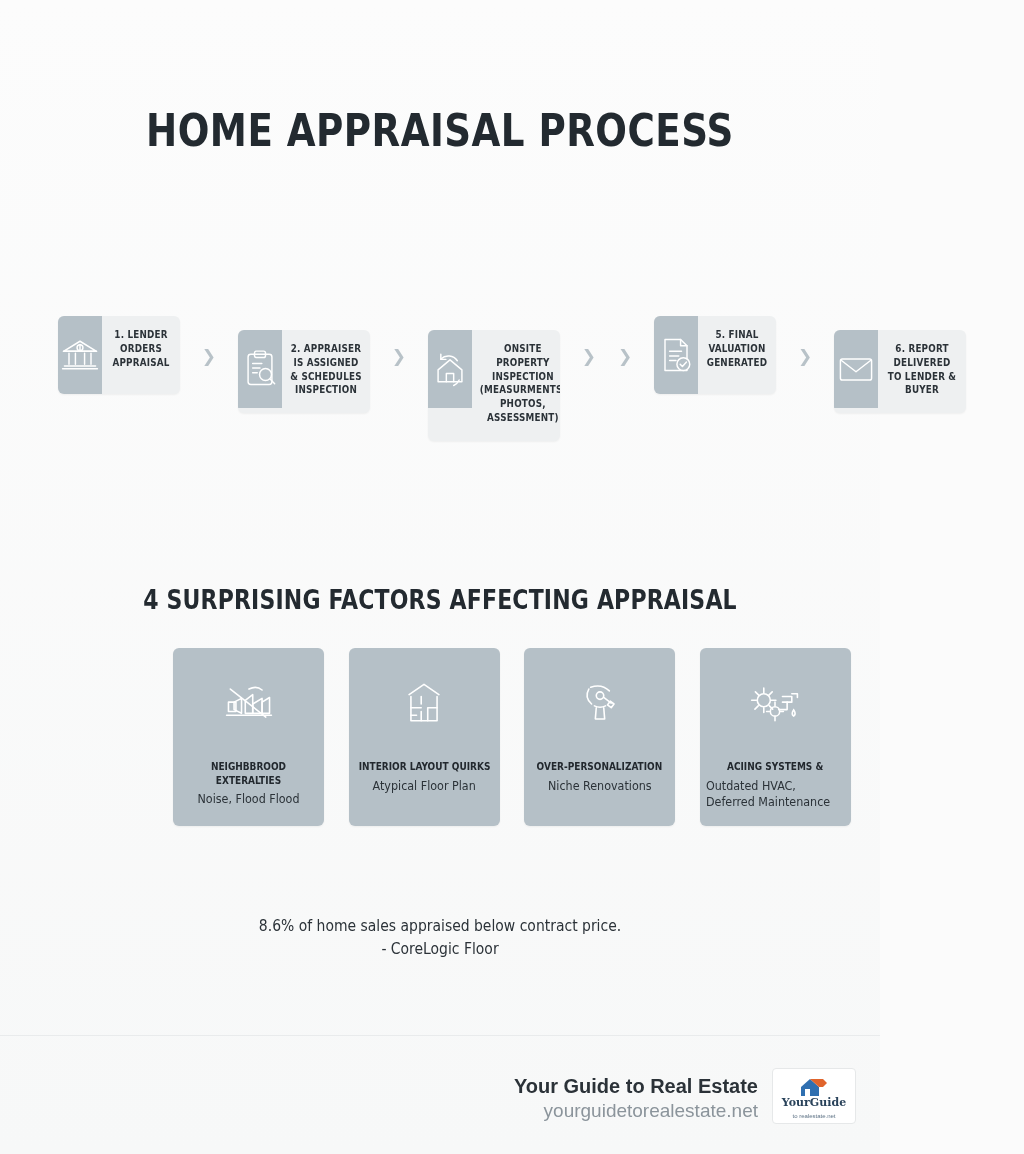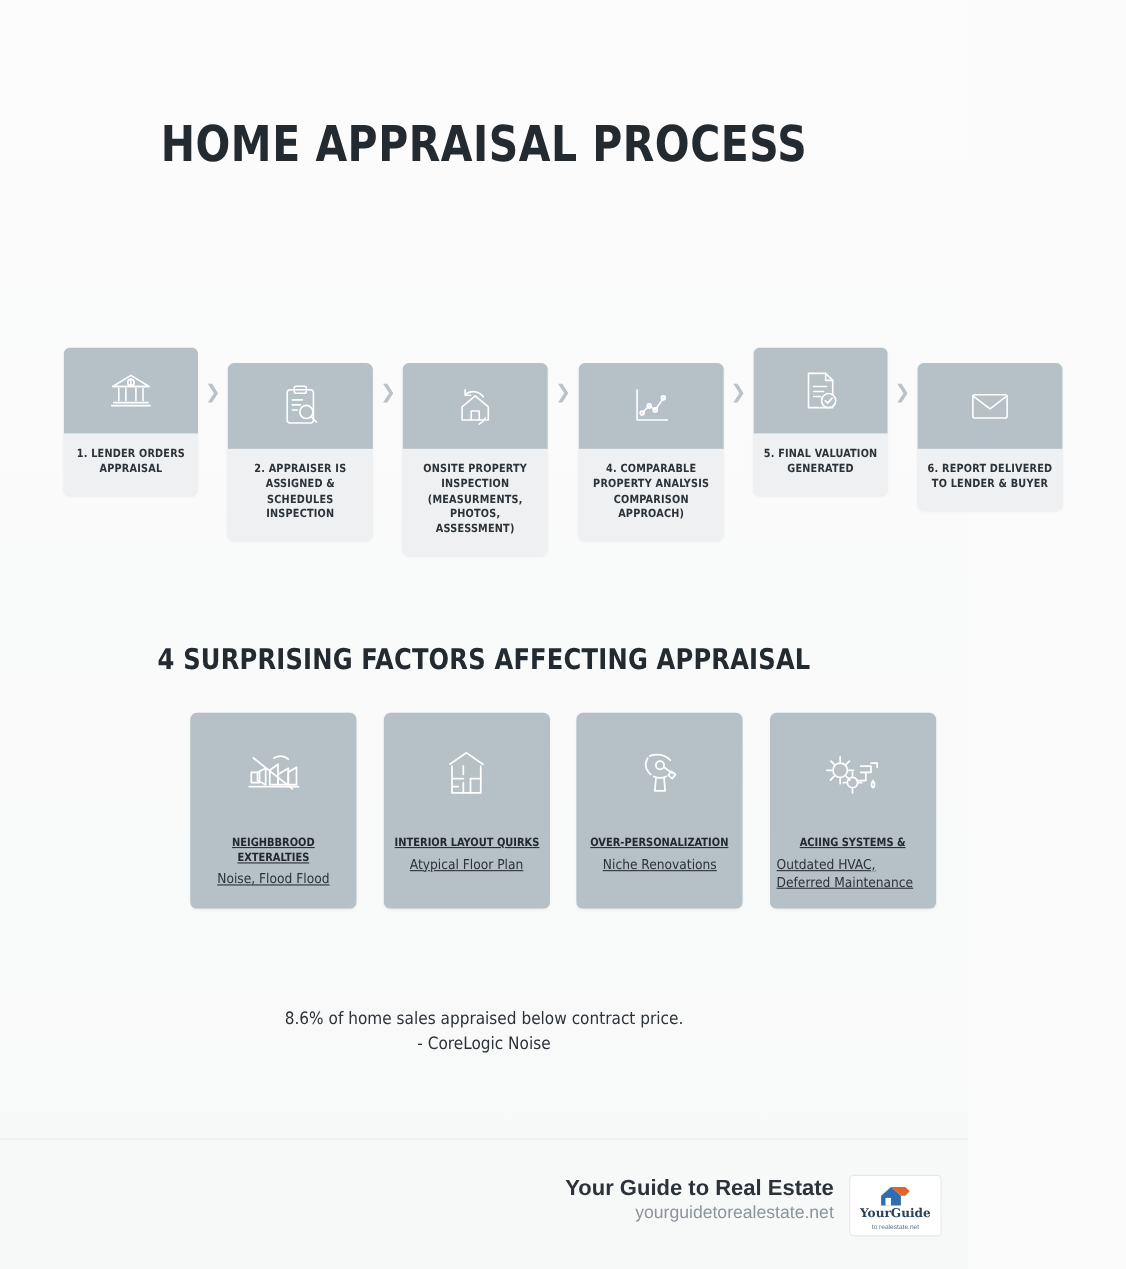--- a/index.html
+++ b/index.html
@@ -43,21 +43,21 @@
     top: 316px;
     left: 58px;
     width: 908px;
     display: flex;
     align-items: flex-start;
     justify-content: space-between;
   }
   .step {
     width: 122px;
     display: flex;
-    flex-direction: column;
+    flex-direction: row;
     align-items: stretch;
     border-radius: 6px;
     overflow: hidden;
     background: #eef0f1;
     box-shadow: 0 1px 2px rgba(0,0,0,0.05);
   }
   .step-icon {
     height: 78px;
     background: #b5c0c7;
     display: flex;
@@ -123,21 +123,20 @@
   .factor {
     width: 151px;
     height: 178px;
     background: #b5c0c7;
     border-radius: 6px;
     display: flex;
     flex-direction: column;
     align-items: center;
     justify-content: flex-start;
     box-shadow: 0 1px 2px rgba(0,0,0,0.05);
-    text-decoration: underline;
   }
   .factor-icon {
     height: 112px;
     display: flex;
     align-items: center;
     justify-content: center;
   }
   .factor-icon svg {
     width: 56px;
     height: 52px;
@@ -188,34 +187,34 @@
     left: 0;
     width: 100%;
     height: 1px;
     background: #e9ebec;
   }
   .footer {
     position: absolute;
     bottom: 30px;
     right: 24px;
     display: flex;
-    align-items: flex-start;
+    align-items: flex-end;
     gap: 14px;
   }
   .footer-text {
     text-align: right;
   }
   .footer-name {
     font-size: 20px;
     font-weight: bold;
     color: #2b3238;
     line-height: 1.25;
   }
   .footer-url {
-    font-size: 16px;
+    font-size: 19px;
     color: #8b949b;
     line-height: 1.3;
   }
   .footer-logo {
     width: 82px;
     height: 54px;
     background: #ffffff;
     border: 1px solid #e6e8e9;
     border-radius: 4px;
     display: flex;
@@ -298,33 +297,20 @@
           <path d="M14 13 a12 12 0 0 1 18 2"></path>
           <path d="M14 8 V13.5 H19.5"></path>
           <path d="M34 36 a12 12 0 0 1 -6 6"></path>
         </svg>
       </div>
       <div class="step-label">ONSITE PROPERTY INSPECTION (MEASURMENTS, PHOTOS, ASSESSMENT)</div>
     </div>
 
     <div class="arrow">❯</div>
 
-    <div class="step wide">
-      <div class="step-icon">
-        <svg viewBox="0 0 48 48">
-          <path d="M10 8 V38 H40"></path>
-          <path d="M15 31 L22 24 L28 28 L37 15"></path>
-          <circle cx="15" cy="31" r="2"></circle>
-          <circle cx="22" cy="24" r="2"></circle>
-          <circle cx="28" cy="28" r="2"></circle>
-          <circle cx="36" cy="16" r="2"></circle>
-        </svg>
-      </div>
-      <div class="step-label">4. COMPARABLE PROPERTY ANALYSIS COMPARISON APPROACH)</div>
-    </div>
 
     <div class="arrow">❯</div>
 
     <div class="step">
       <div class="step-icon">
         <svg viewBox="0 0 48 48">
           <path d="M12 7 H29 L36 14 V41 H12 Z"></path>
           <path d="M29 7 V14 H36"></path>
           <path d="M17 20 H30 M17 25 H27 M17 30 H24"></path>
           <circle cx="32" cy="34" r="7" fill="#b5c0c7"></circle>
@@ -413,21 +399,21 @@
         </svg>
       </div>
       <div class="factor-title">ACIING SYSTEMS &amp;</div>
       <div class="factor-sub">Outdated HVAC, Deferred Maintenance</div>
     </div>
 
   </div>
 
   <div class="stat">
     <span>8.6% of home sales appraised below contract price.</span>
-    <span class="stat-source">- CoreLogic Noise</span>
+    <span class="stat-source">- CoreLogic Floor</span>
   </div>
 
   <div class="footer-divider"></div>
   <div class="footer">
     <div class="footer-text">
       <div class="footer-name">Your Guide to Real Estate</div>
       <div class="footer-url">yourguidetorealestate.net</div>
     </div>
     <div class="footer-logo">
       <svg class="logo-house" width="34" height="24" viewBox="0 0 34 24">

